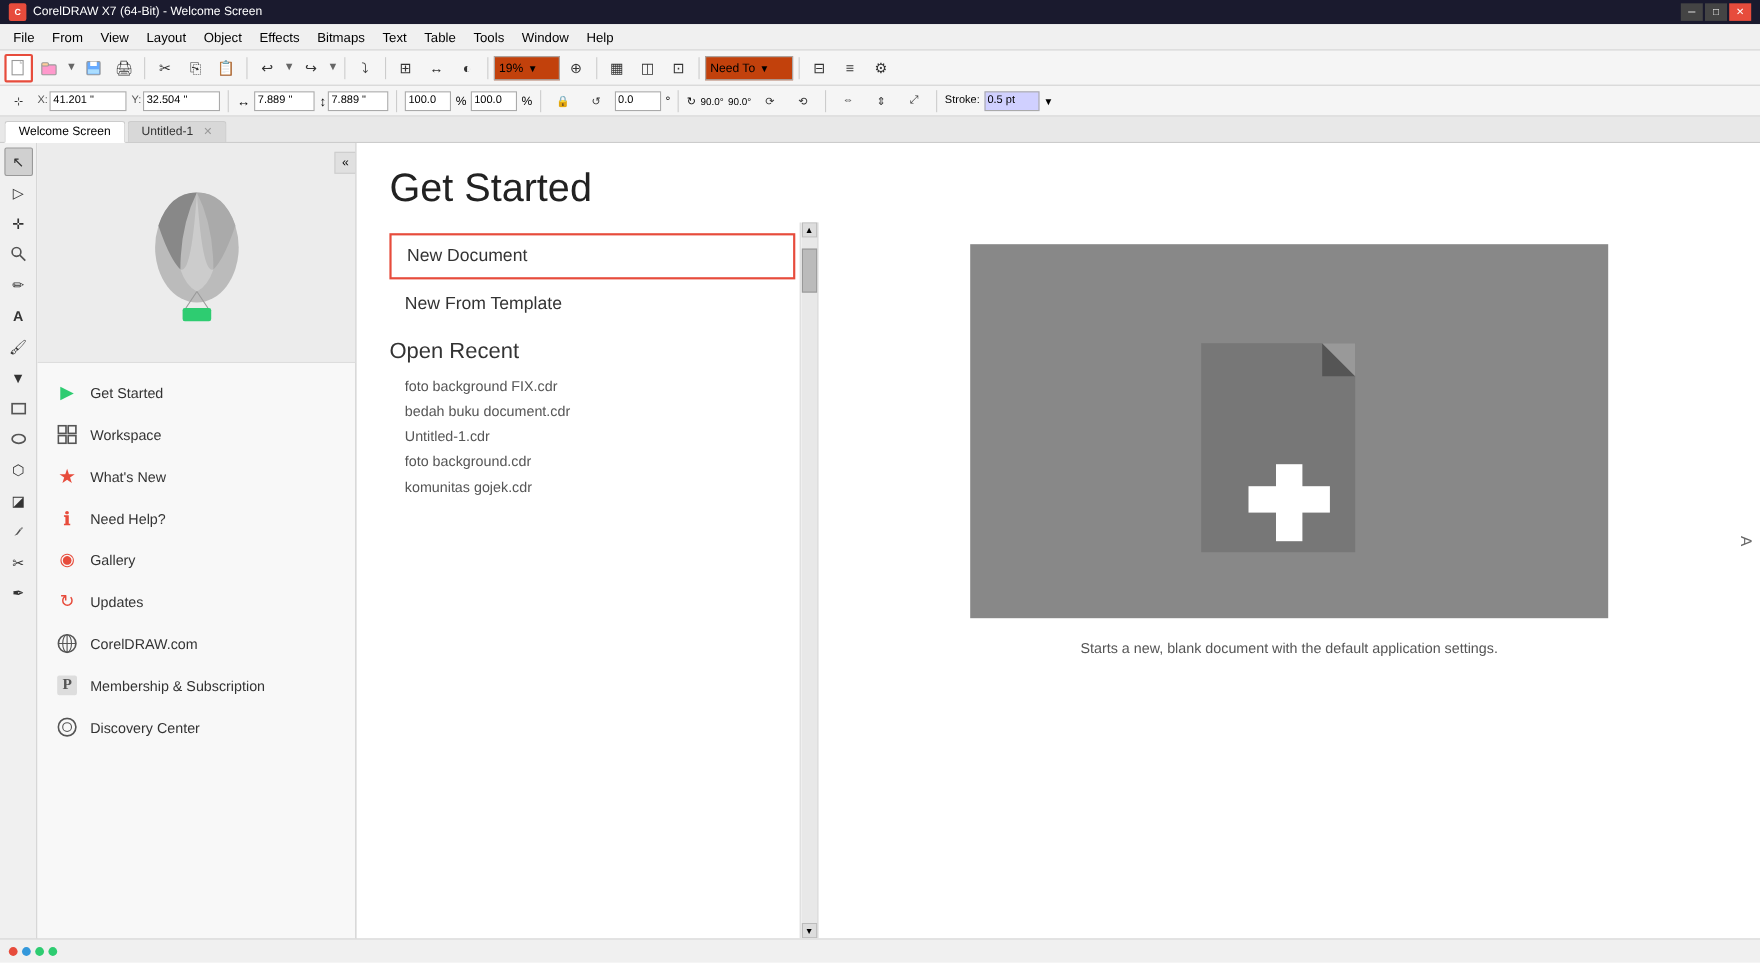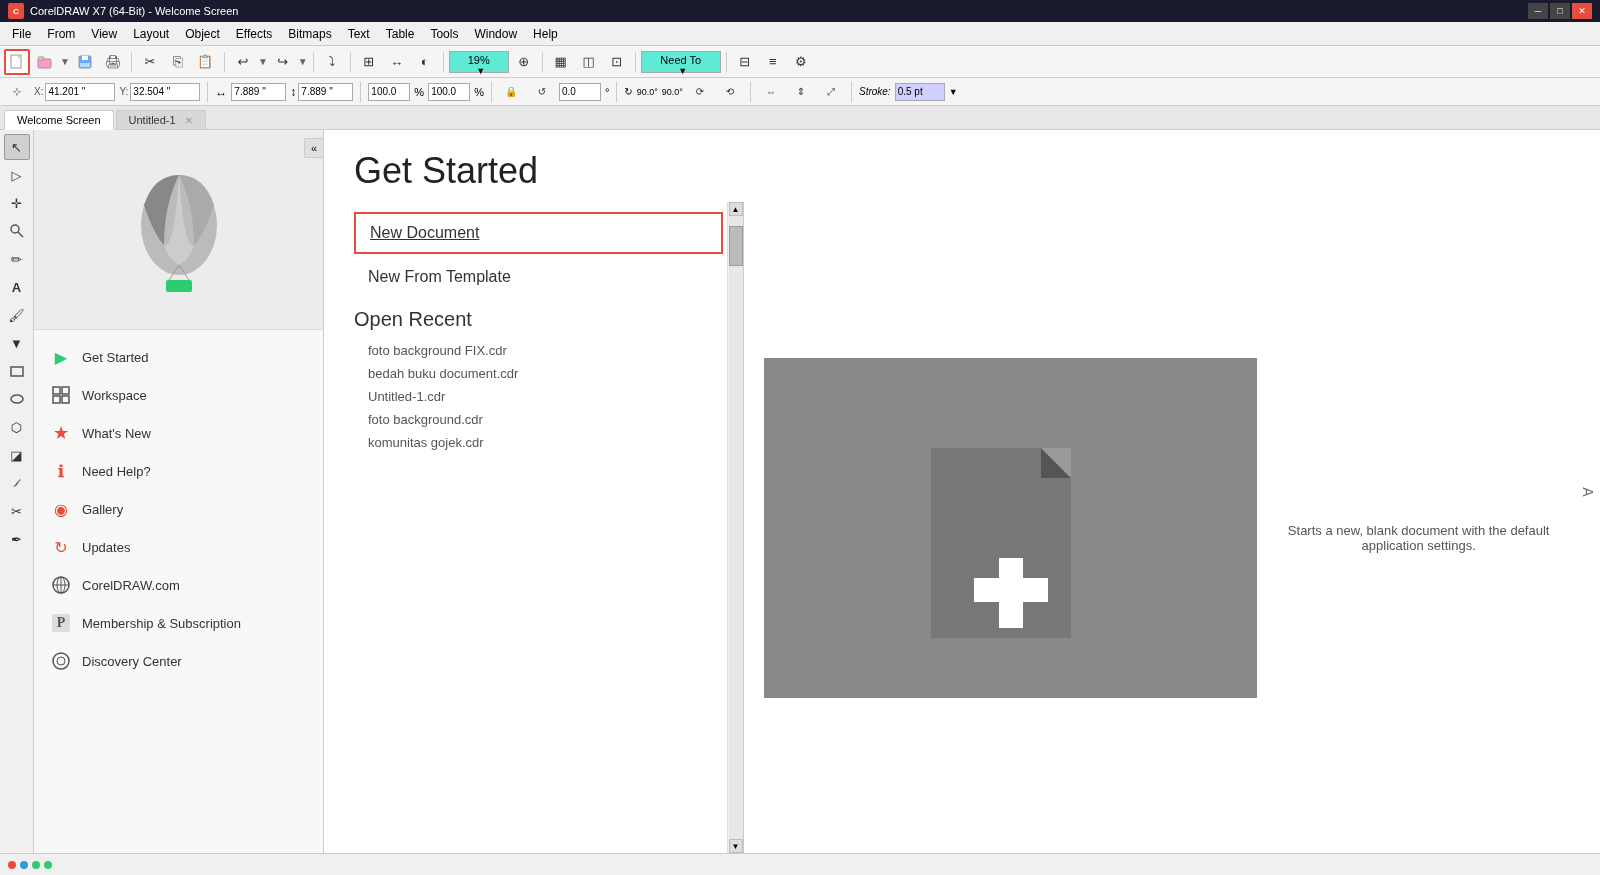--- a/index.html
+++ b/index.html
@@ -51,21 +51,21 @@
       background: none;
       border: 1px solid transparent;
       cursor: pointer;
       display: flex; align-items: center; justify-content: center;
       font-size: 13px;
       color: #333;
       border-radius: 2px;
     }
     .tb-btn.active { border: 2px solid #e74c3c; background: #fff; }
     .tb-separator { width: 1px; height: 20px; background: #ccc; margin: 0 3px; }
-    .tb-dropdown { display: flex; align-items: center; border: 1px solid #aaa; background: #5eead4; padding: 2px 4px; height: 22px; font-size: 11px; cursor: pointer; min-width: 60px; flex-direction: column; }
+    .tb-dropdown { display: flex; align-items: center; border: 1px solid #aaa; background: #c2410c; padding: 2px 4px; height: 22px; font-size: 11px; cursor: pointer; min-width: 60px; }
 
     
     #toolbar2 {
       background: #f5f5f5;
       border-bottom: 1px solid #ccc;
       height: 28px;
       display: flex;
       align-items: center;
       padding: 0 4px;
       gap: 4px;
@@ -238,21 +238,21 @@
     }
     .scroll-arrow { width: 14px; height: 14px; background: #ddd; border: 1px solid #bbb; display: flex; align-items: center; justify-content: center; cursor: pointer; font-size: 8px; }
     .scroll-track { flex: 1; width: 14px; background: #e8e8e8; position: relative; }
     .scroll-thumb { width: 14px; height: 40px; background: #bbb; position: absolute; top: 10px; border: 1px solid #999; cursor: pointer; }
 
     
     #content-right {
       flex: 1;
       padding: 20px;
       display: flex;
-      flex-direction: row;
+      flex-direction: column;
       align-items: center;
     }
     #new-doc-preview {
       width: 580px;
       height: 340px;
       background: #888;
       position: relative;
       display: flex;
       align-items: center;
       justify-content: center;
@@ -431,21 +431,21 @@
   <span style="font-size:10px;">↻</span>
   <span style="font-size:9px;">90.0°</span>
   <span style="font-size:9px;">90.0°</span>
   <button class="tb-btn" style="font-size:10px;">⟳</button>
   <button class="tb-btn" style="font-size:10px;">⟲</button>
   <div class="tb-separator"></div>
   <button class="tb-btn" style="font-size:10px;">⇔</button>
   <button class="tb-btn" style="font-size:10px;">⇕</button>
   <button class="tb-btn" style="font-size:10px;">⤢</button>
   <div class="tb-separator"></div>
-  <span style="font-size:10px;font-style:italic;">Stroke:</span>
+  <span style="font-size:10px;">Stroke:</span>
   <input class="size-input" value="0.5 pt" style="width: 50px; background: rgb(208, 208, 255);" readonly="">
   <span style="font-size:9px;">▼</span>
 </div>
 
 <div id="tabs-bar">
   <div class="tab active">
     <span>Welcome Screen</span>
   </div>
   <div class="tab">
     <span>Untitled-1</span>
@@ -588,21 +588,21 @@
 
     <div id="content-header">
       <h1>Get Started</h1>
     </div>
 
     <div id="content-body">
 
       <div id="content-left">
 
         <div class="action-item highlighted">
-          <span style="text-decoration:underline;">New Document</span>
+          <span style="">New Document</span>
         </div>
         <div class="action-item">
           <span>New From Template</span>
         </div>
 
         <div class="section-title">Open Recent</div>
         <div class="recent-item">
           <span>foto background FIX.cdr</span>
         </div>
         <div class="recent-item">

